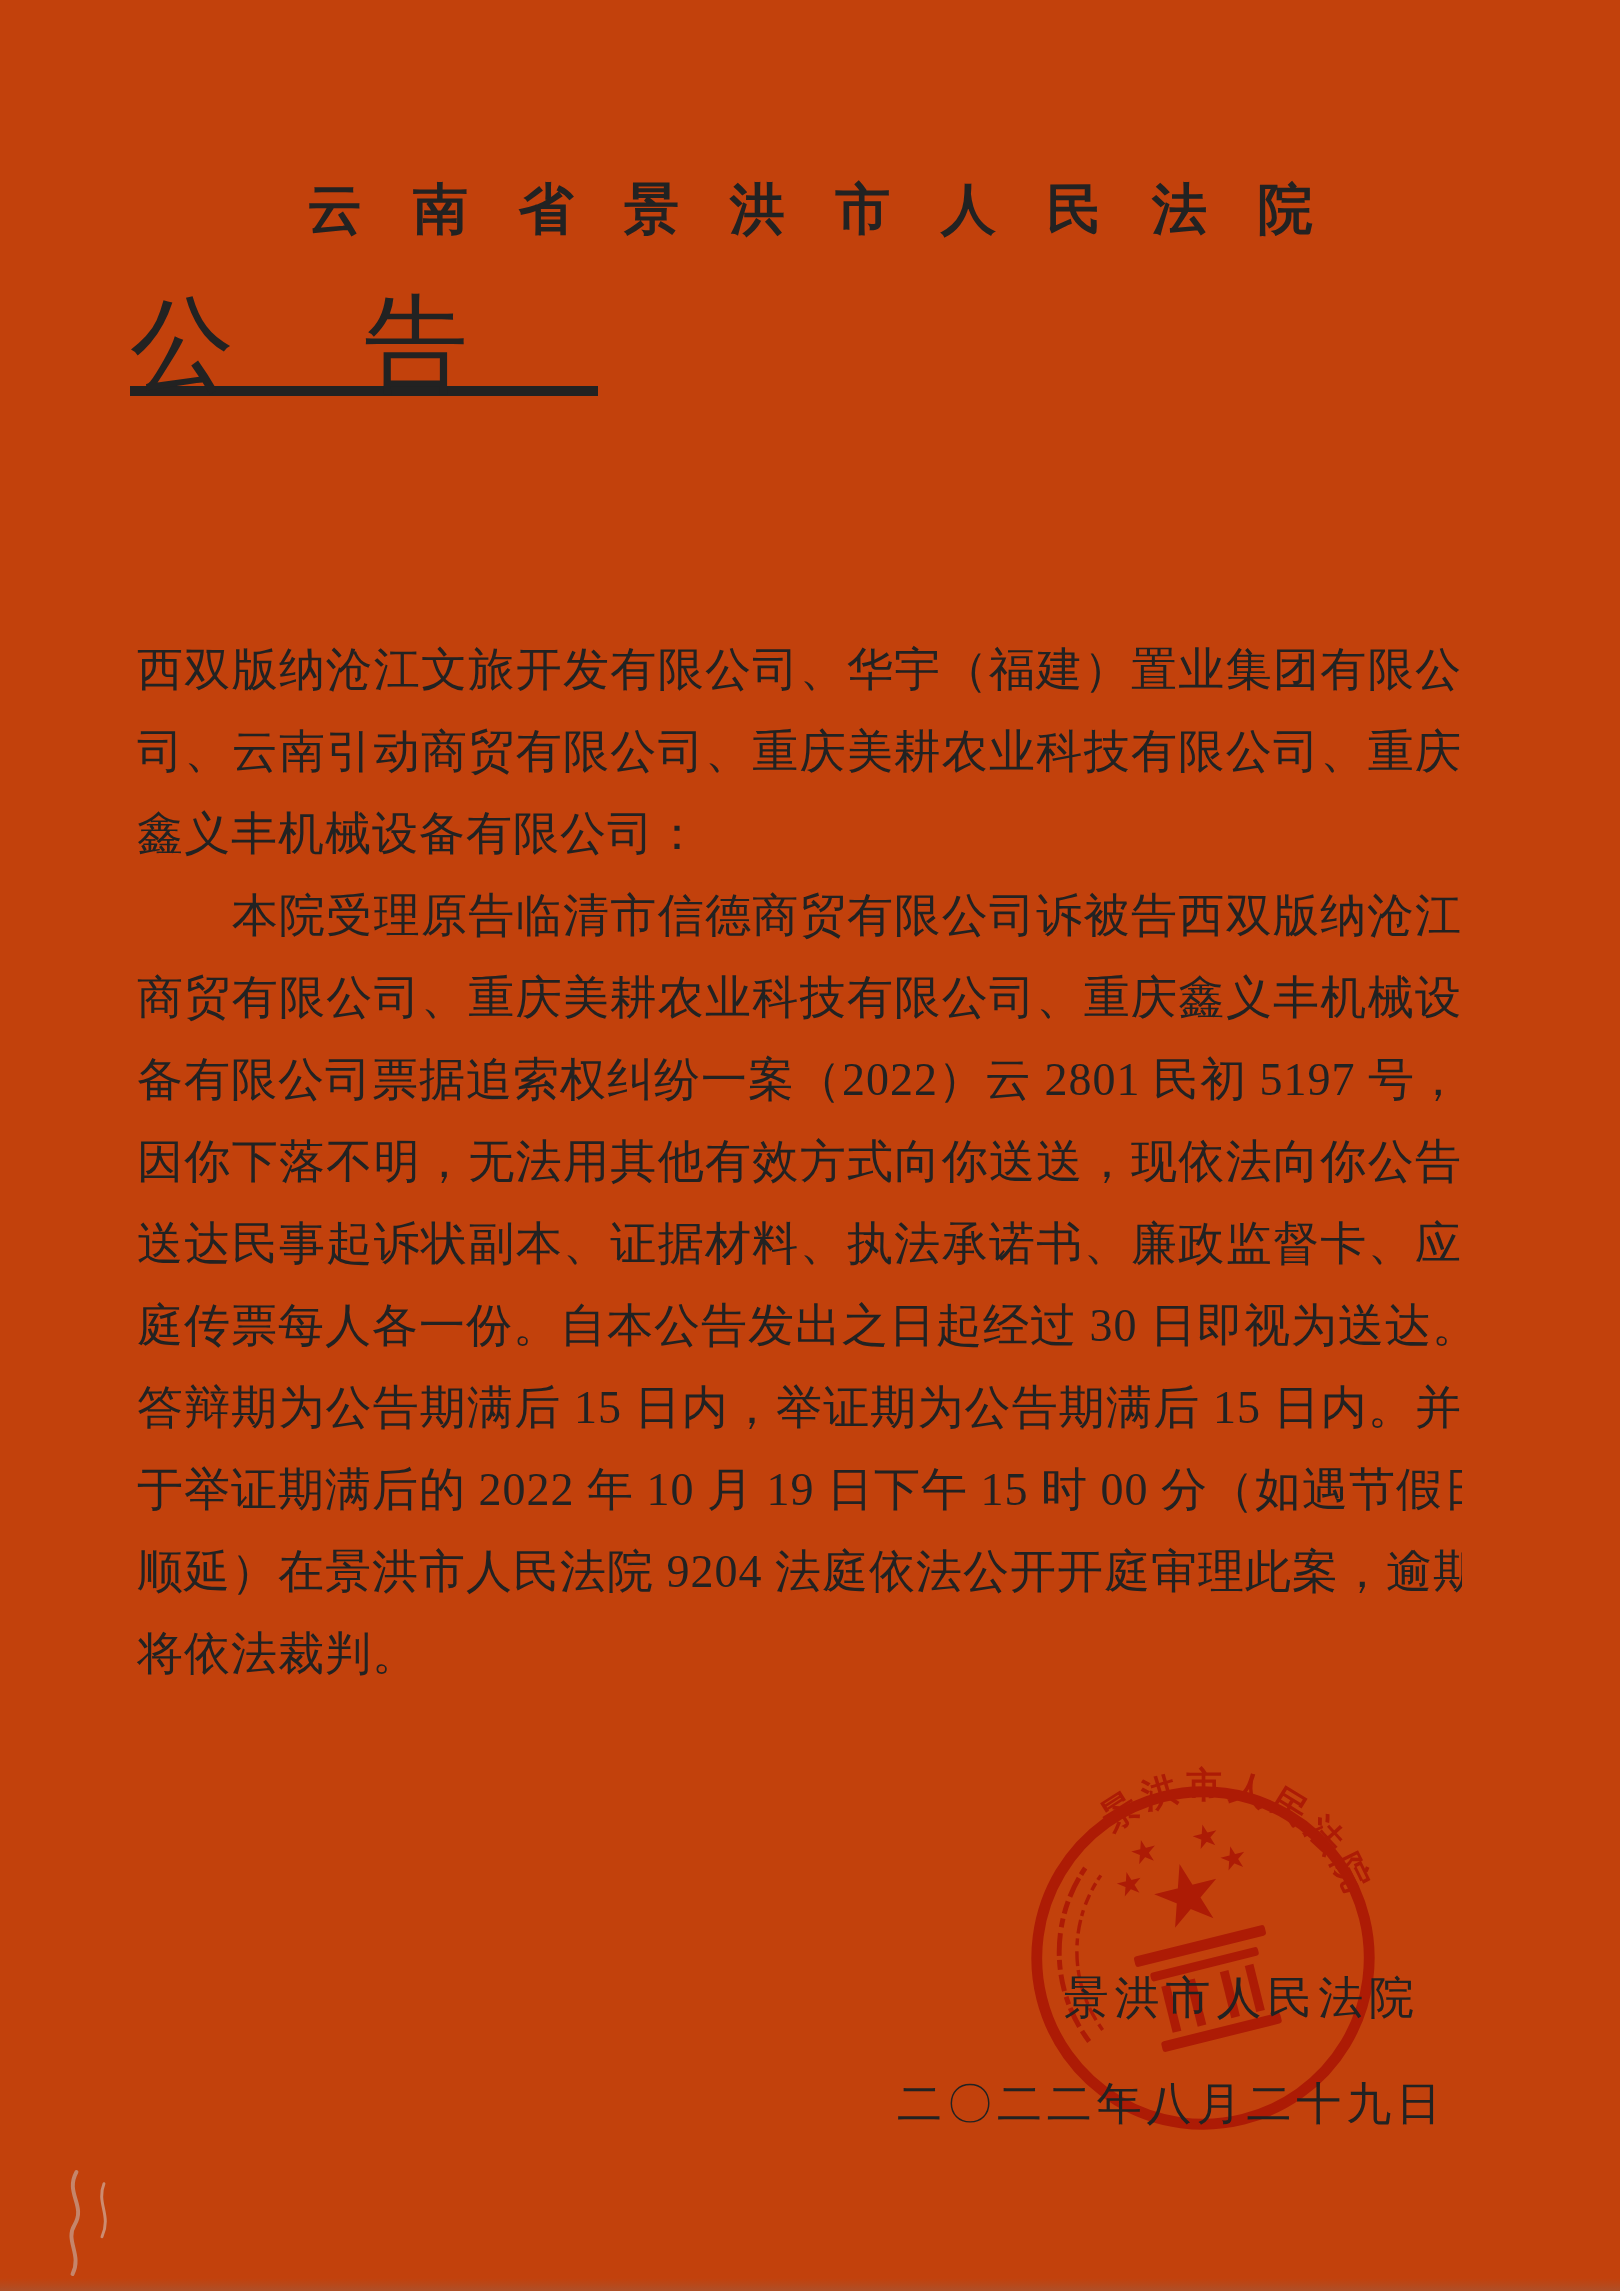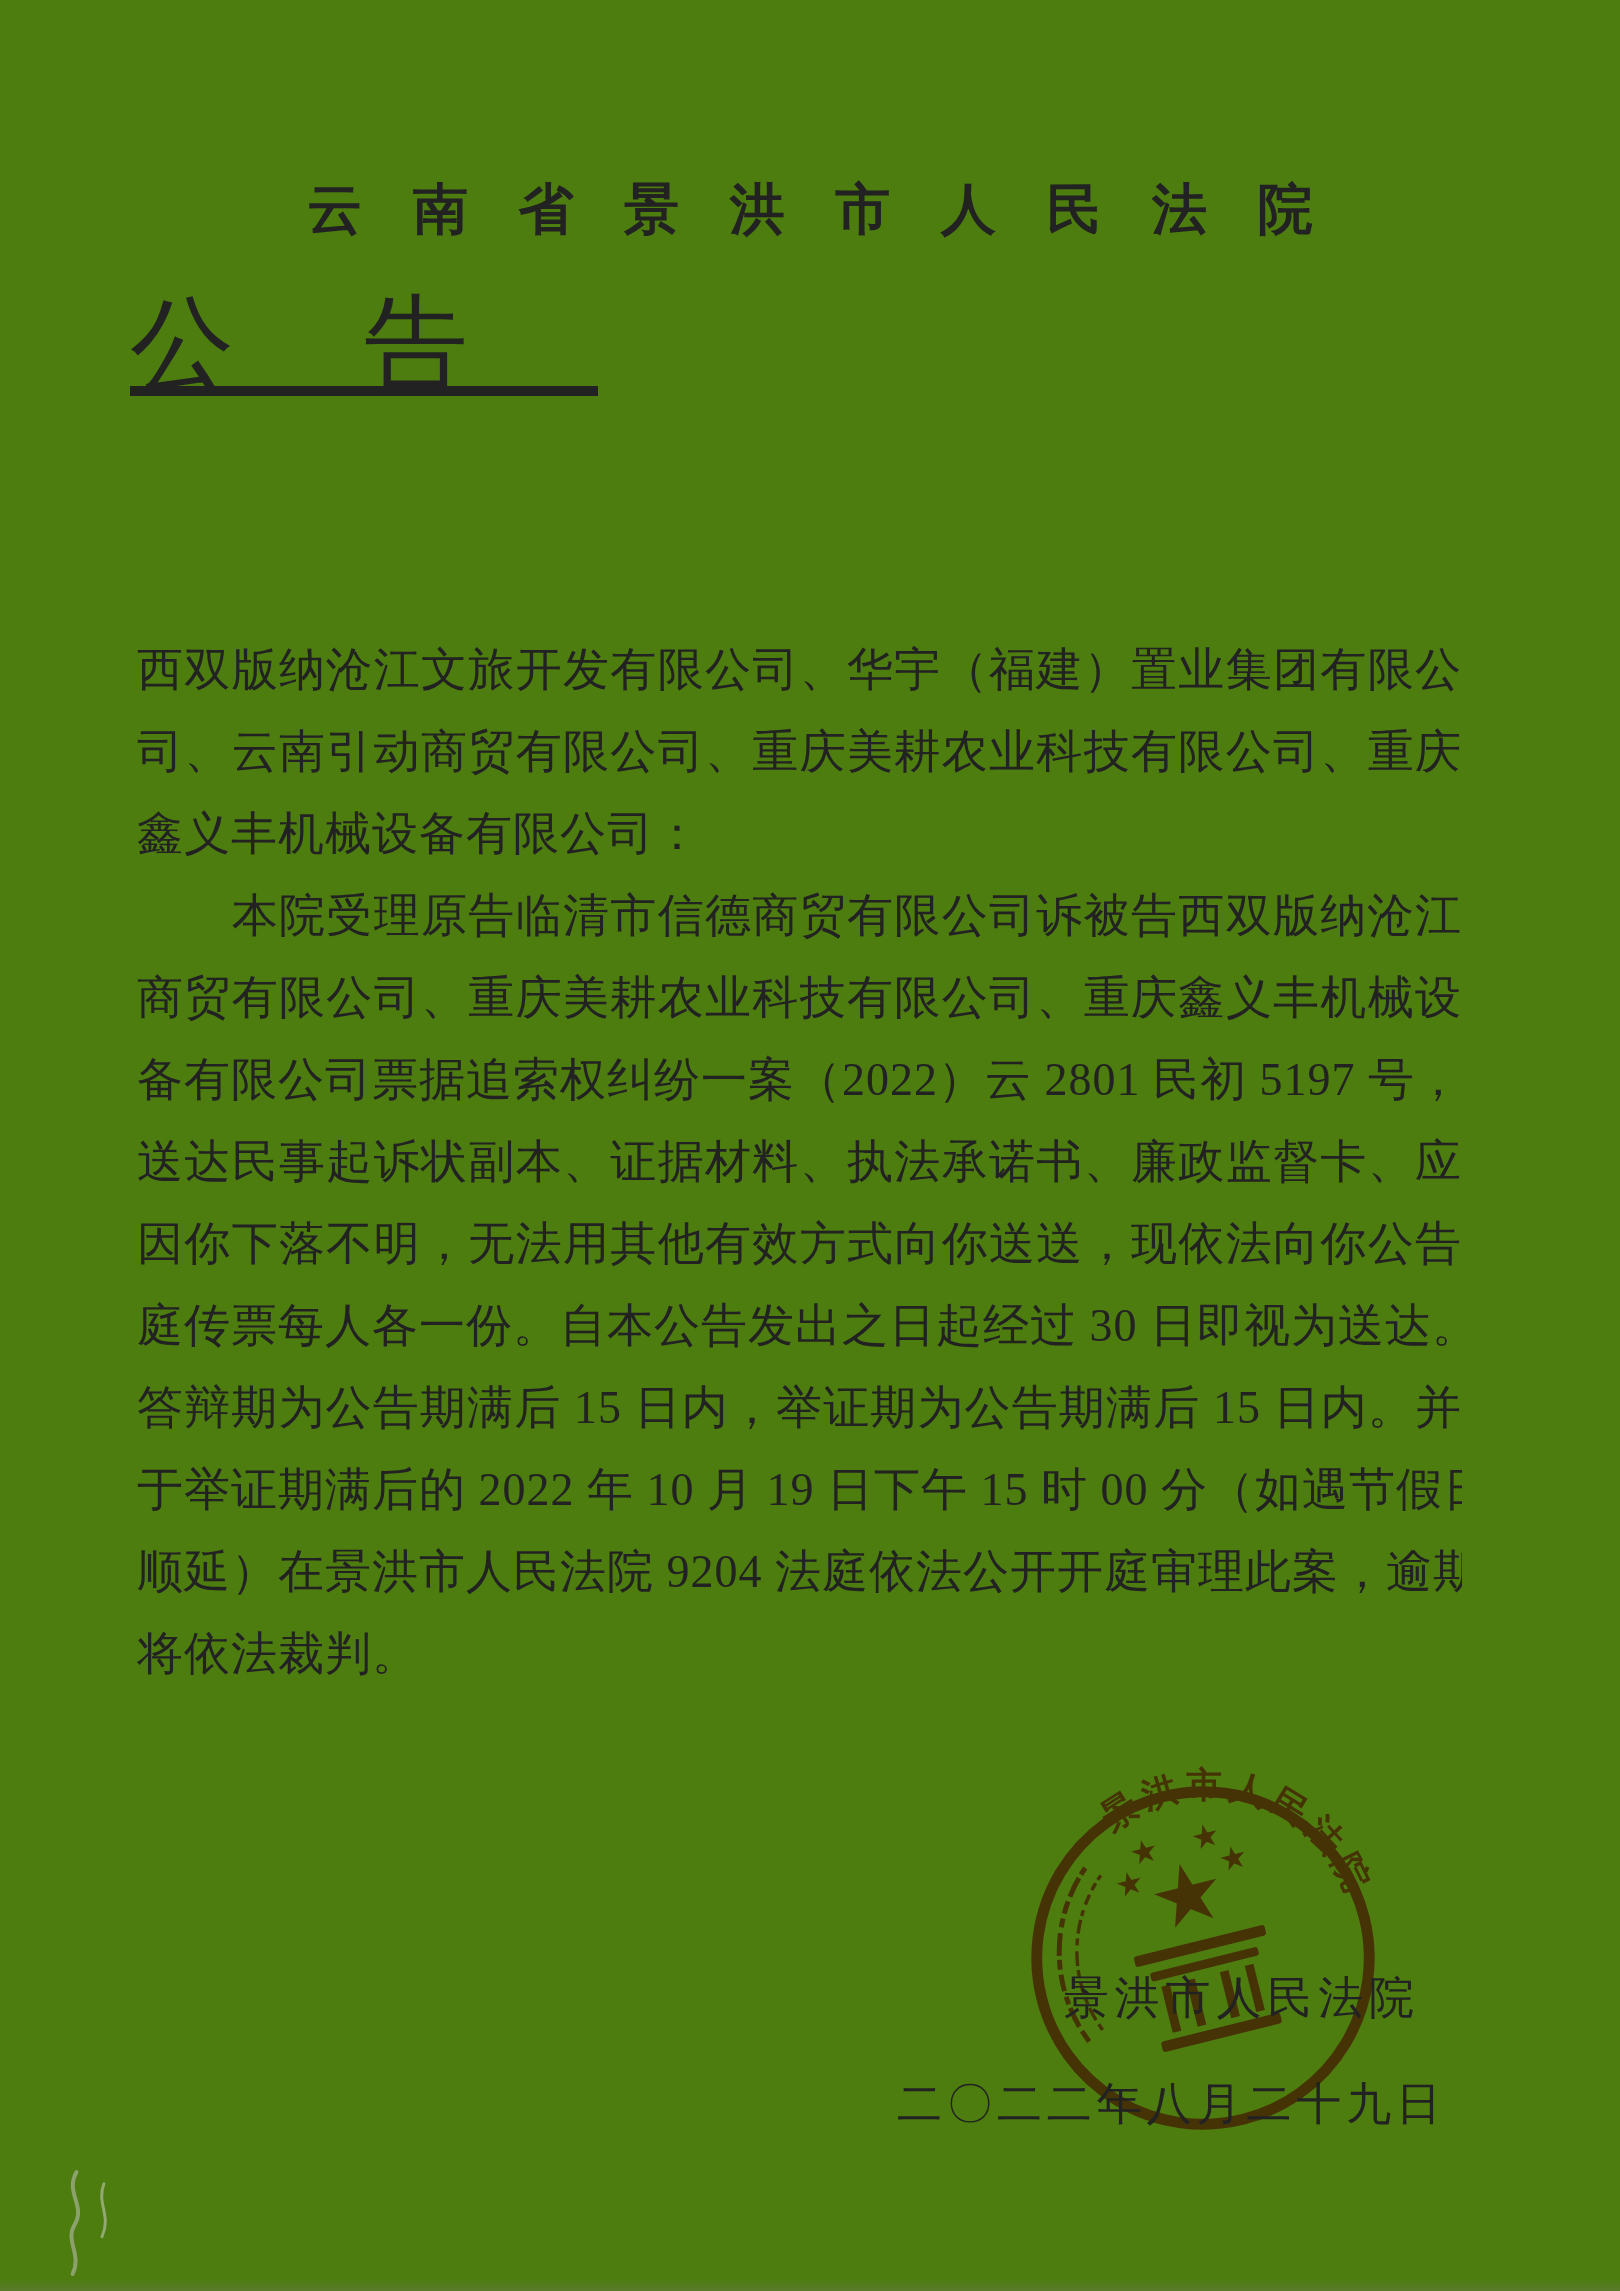--- a/index.html
+++ b/index.html
@@ -1,19 +1,19 @@
 <!DOCTYPE html>
 <html style="--seal-color: #e0544b; --ink-color: #222222;"><head>
 <meta charset="utf-8">
 <style>
   html,body{margin:0;padding:0;background:#ffffff;}
   .page{
     position:relative;
     width:1620px;height:2292px;
-    background:#4d7c0f;
+    background:#c2410c;
     overflow:hidden;
     font-family:"Liberation Serif","DejaVu Serif",serif;
     color:var(--ink-color,#222);
   }
   .court-title{
     position:absolute;top:173px;left:0;width:100%;
     text-align:center;
     font-size:55px;font-weight:600;
     letter-spacing:0.92em;padding-left:0.92em;box-sizing:border-box;
     color:var(--ink-color,#1d1d1d);
@@ -96,22 +96,22 @@
   <div class="notice-heading">公告</div>
 
 
   <div class="notice-body">
     <div class="line">西双版纳沧江文旅开发有限公司、华宇（福建）置业集团有限公</div>
     <div class="line">司、云南引动商贸有限公司、重庆美耕农业科技有限公司、重庆</div>
     <div class="line short">鑫义丰机械设备有限公司：</div>
     <div class="line">　　本院受理原告临清市信德商贸有限公司诉被告西双版纳沧江</div>
     <div class="line">商贸有限公司、重庆美耕农业科技有限公司、重庆鑫义丰机械设</div>
     <div class="line">备有限公司票据追索权纠纷一案（2022）云 2801 民初 5197 号，</div>
+    <div class="line">因你下落不明，无法用其他有效方式向你送送，现依法向你公告</div>
     <div class="line">送达民事起诉状副本、证据材料、执法承诺书、廉政监督卡、应</div>
-    <div class="line">因你下落不明，无法用其他有效方式向你送送，现依法向你公告</div>
     <div class="line">庭传票每人各一份。自本公告发出之日起经过 30 日即视为送达。</div>
     <div class="line">答辩期为公告期满后 15 日内，举证期为公告期满后 15 日内。并</div>
     <div class="line">于举证期满后的 2022 年 10 月 19 日下午 15 时 00 分（如遇节假日</div>
     <div class="line">顺延）在景洪市人民法院 9204 法庭依法公开开庭审理此案，逾期</div>
     <div class="line short">将依法裁判。</div>
   </div>
 
   <div class="seal">
     <svg viewBox="0 0 380 380" xmlns="http://www.w3.org/2000/svg">
 

